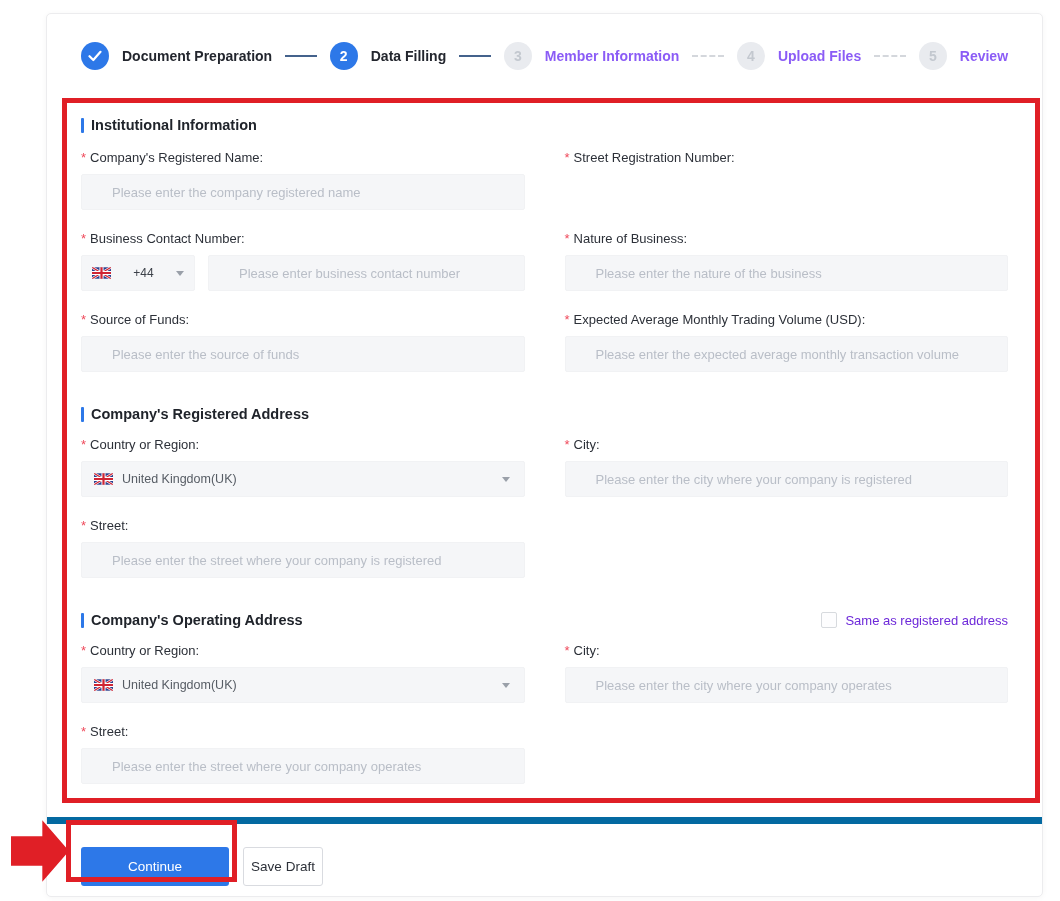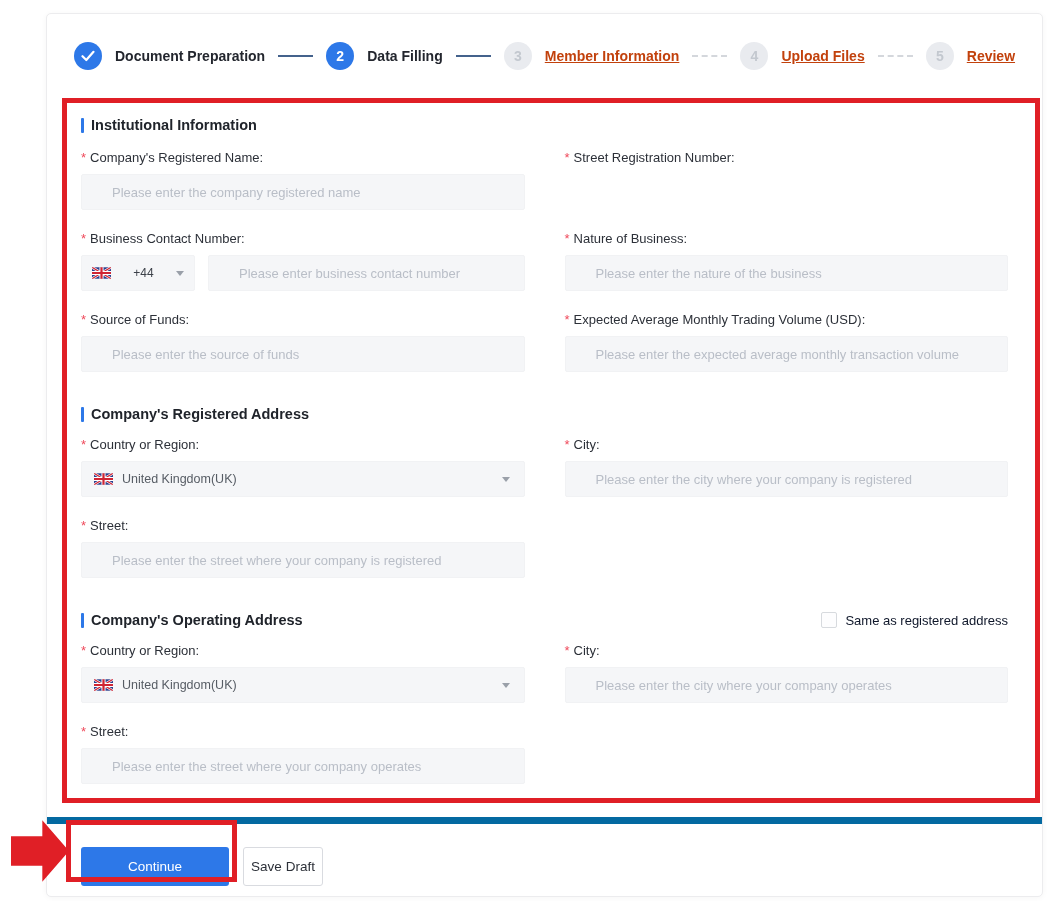--- a/index.html
+++ b/index.html
@@ -7,31 +7,31 @@
     width:1060px;height:901px;position:relative;background:#ffffff;
     font-family:"Liberation Sans", sans-serif;color:#2c3038;
     -webkit-font-smoothing:antialiased;
   }
   .card{
     position:absolute;left:46px;top:13px;width:997px;height:884px;
     background:#fff;border:1px solid #ececee;border-radius:5px;
     box-shadow:0 1px 6px rgba(0,0,0,0.04);box-sizing:border-box;overflow:hidden;
   }
   
-  .stepper{display:flex;align-items:center;margin:28px 27px 0;text-align:right;}
+  .stepper{display:flex;align-items:center;margin:28px 34px 0;text-align:right;}
   .step{display:flex;align-items:center;flex:none;}
   .step-circle{
     width:28px;height:28px;border-radius:50%;flex:none;
     display:flex;align-items:center;justify-content:center;
     font-size:14px;font-weight:600;
   }
   .step.done .step-circle,.step.active .step-circle{background:#2d78e8;color:#fff;}
   .step.pending .step-circle{background:#e9ebef;color:#c3c8cf;}
   .step-label{margin-left:13px;font-size:14px;font-weight:600;color:#23262e;white-space:nowrap;}
-  .step.pending .step-label{color:#c2410c;text-decoration:underline;}
+  .step.pending .step-label{color:#8b5cf6;}
   .connector{flex:1;max-width:56px;min-width:30px;height:0;margin:0 13px;}
   .connector.solid{border-top:2px solid #44628c;}
   .connector.dashed{border-top:2px dashed #d4d7dc;}
   .check-svg{width:14px;height:12px;display:block;}
   
   .form-body{padding:47px 34px 0;}
   .section-head{display:flex;align-items:flex-end;justify-content:space-between;}
   .section-title{display:flex;align-items:center;font-size:14.5px;font-weight:700;color:#20242b;line-height:16px;}
   .section-bar{width:3px;height:15px;background:#2d78e8;margin-right:7px;border-radius:1px;}
   .section{margin-top:34px;}
@@ -57,21 +57,21 @@
   .flag svg{display:block;width:100%;height:100%;}
   .select{justify-content:flex-start;cursor:pointer;position:relative;}
   .sel-text{font-size:12.5px;color:#565c64;margin-left:9px;}
   .caret{
     width:0;height:0;border-left:4px solid transparent;border-right:4px solid transparent;
     border-top:5px solid #9aa0a9;flex:none;
   }
   .select .caret{position:absolute;right:14px;}
   .same-check{display:flex;align-items:center;cursor:pointer;}
   .cb{width:14px;height:14px;background:#fdfdfe;border:1px solid #d7dade;border-radius:2px;flex:none;}
-  .cb-label{margin-left:8px;font-size:13px;color:#0f172a;}
+  .cb-label{margin-left:8px;font-size:13px;color:#6d28d9;}
   
   .footer{margin-top:33px;border-top:7px solid #0369a1;padding:23px 34px 0;display:flex;gap:14px;}
   .btn{
     height:39px;border-radius:3px;font-family:"Liberation Sans",sans-serif;
     font-size:13.5px;cursor:pointer;
   }
   .btn-primary{width:148px;background:#2d78e8;color:#fff;border:none;}
   .btn-secondary{width:80px;background:#fff;color:#2c3038;border:1px solid #d9dbe0;}
   
   .anno{position:absolute;border:5px solid #e01f26;box-sizing:border-box;pointer-events:none;}

